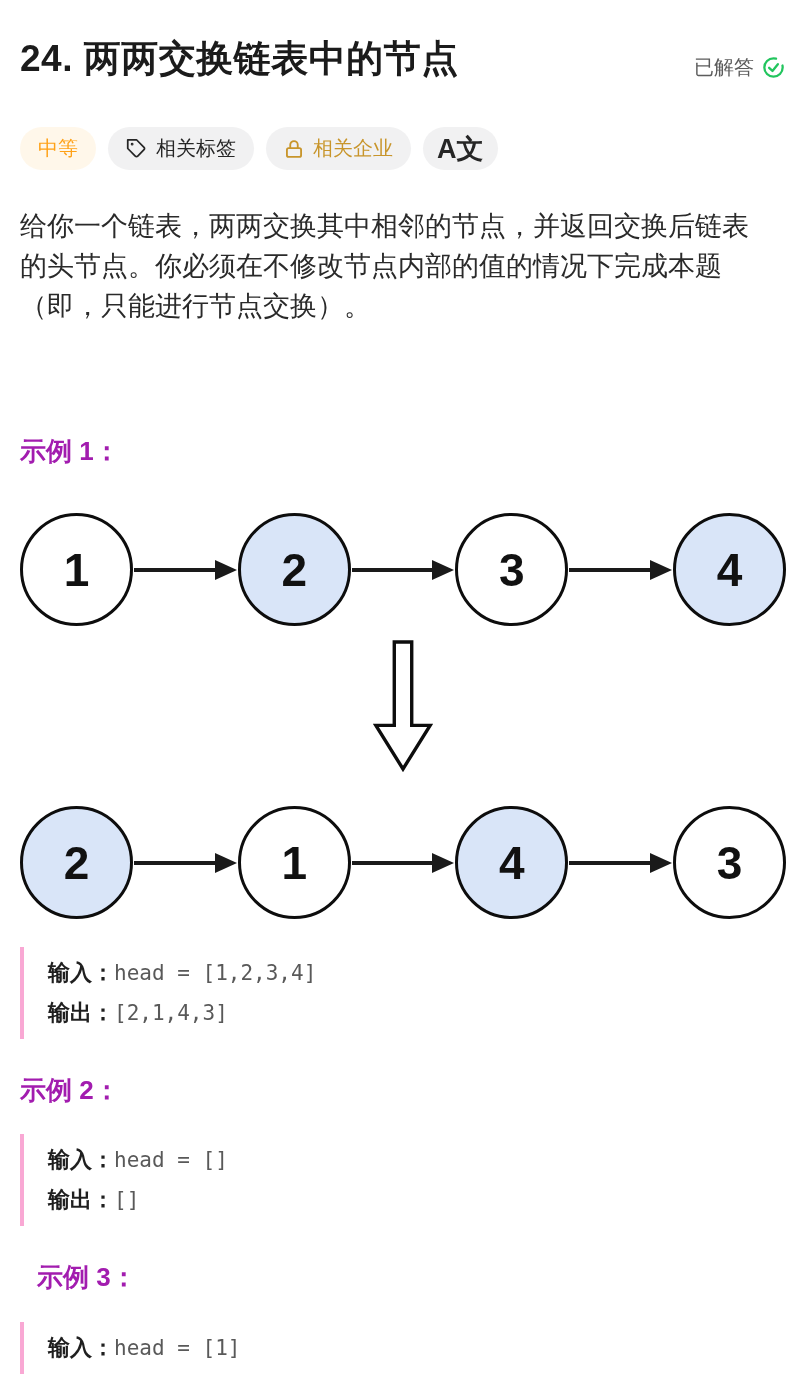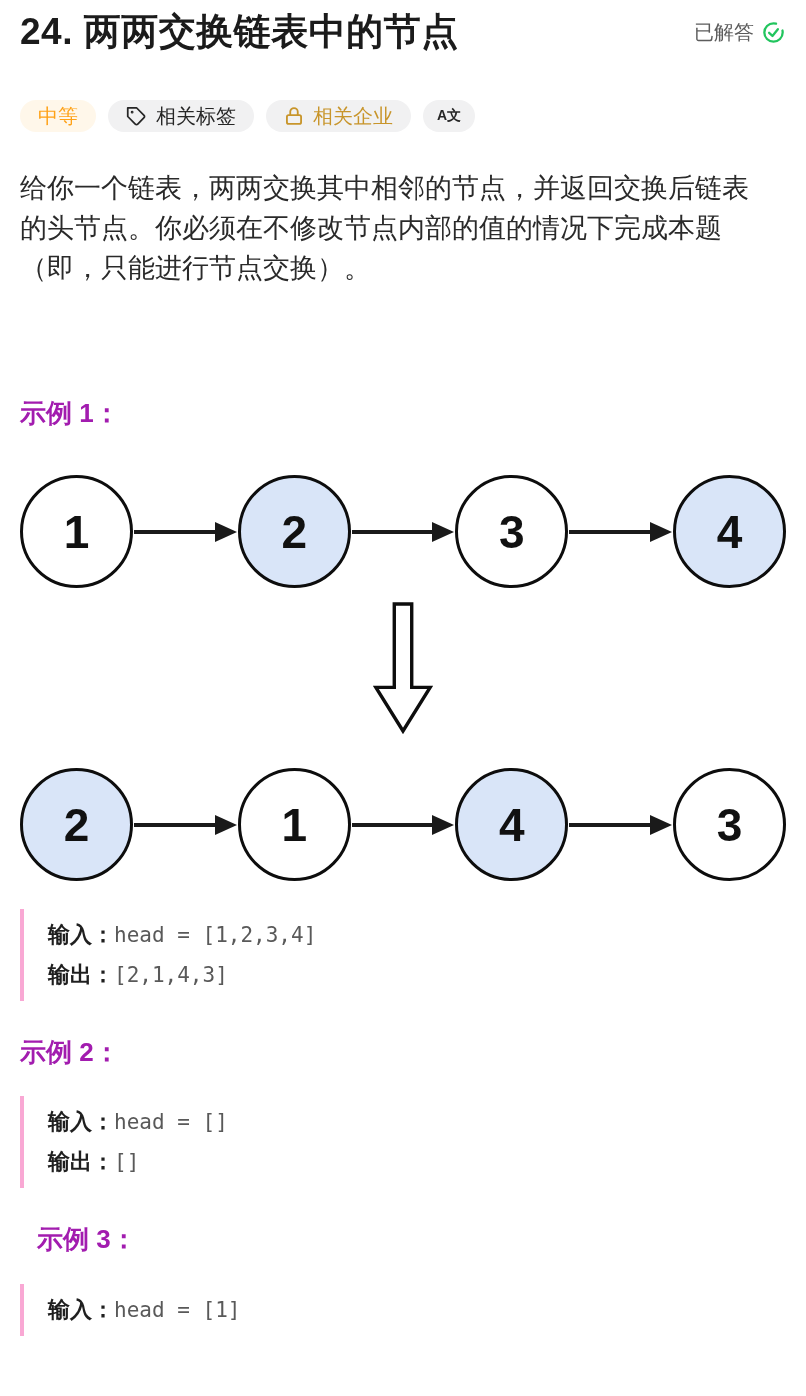--- a/index.html
+++ b/index.html
@@ -12,48 +12,48 @@
   html, body { margin: 0; padding: 0; }
   body {
     width: 806px;
     background: #ffffff;
     color: #262626;
     font-family: "Liberation Sans", "DejaVu Sans", sans-serif;
   }
   .page { padding: 10px 20px 24px; }
 
   
-  .title-row { display: flex; justify-content: space-between; align-items: flex-start; }
+  .title-row { display: flex; justify-content: space-between; align-items: flex-end; margin-top: 27px; }
   .title-row h1 {
     margin: 0;
     font-size: 37px;
     line-height: 1.2;
     font-weight: 800;
     color: #1b1b1b;
     letter-spacing: .5px;
   }
   .solved {
     display: flex; align-items: center; gap: 7px;
     color: #5c5c5c; font-size: 20px; margin-top: 9px; flex-shrink: 0;
   }
   .check-icon { color: var(--solved_green); display: block; }
 
   
   .badges { display: flex; align-items: center; gap: 12px; margin-top: 46px; }
   .pill {
     display: inline-flex; align-items: center; gap: 9px;
-    height: 32px; padding: 0 18px; border-radius: 22px;
+    height: 43px; padding: 0 18px; border-radius: 22px;
     background: #f1f1f2; font-size: 20px; color: #262626;
     cursor: pointer; white-space: nowrap;
   }
   .pill-difficulty { background: rgba(255, 161, 22, 0.09); color: var(--difficulty_text); }
   .pill .gold { color: var(--premium_gold); }
   .lock-icon { color: var(--premium_gold); display: block; }
   .tag-icon { color: #262626; display: block; }
-  .pill-translate { padding: 0 14px; font-weight: 600; font-size: 14px; }
+  .pill-translate { padding: 0 14px; font-weight: 600; font-size: 27px; }
 
   
   .desc { margin-top: 36px; font-size: 27px; line-height: 40px; color: #2a2a2a; }
 
   
   .ex-h { margin: 0; font-size: 26px; font-weight: 700; color: #a21caf; }
   .ex-h1 { margin: 108px 0 44px; }
   .ex-h2 { margin: 34px 0 26px; }
   .ex-h3 { margin: 34px 17px 27px; }
 

